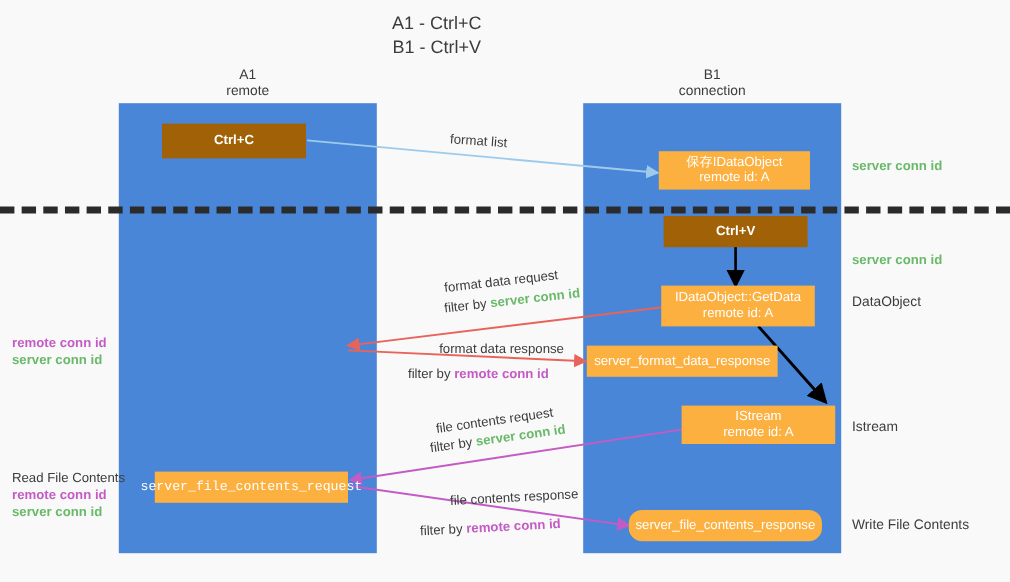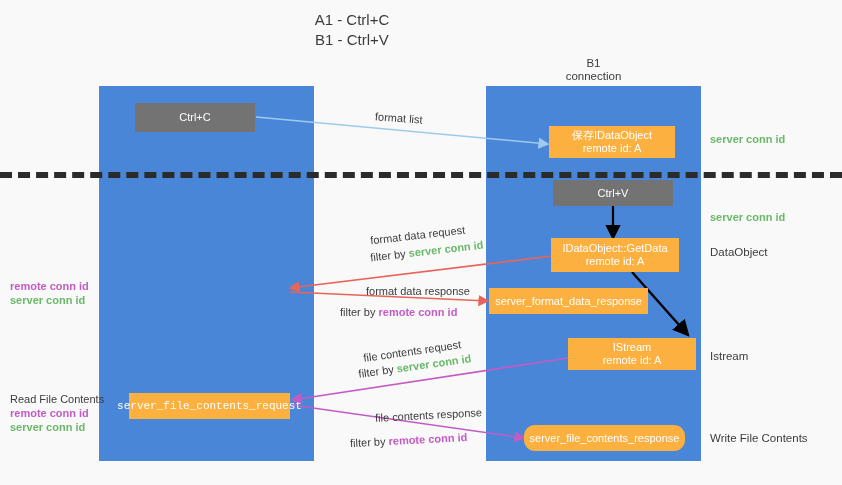--- a/index.html
+++ b/index.html
@@ -18,21 +18,21 @@
   svg.layer {
     position: absolute;
     left: 0;
     top: 0;
     width: 842px;
     height: 485px;
     pointer-events: none;
   }
   .title {
     position: absolute;
-    left: 0;
+    left: 12px;
     top: 10px;
     width: 704px;
     text-align: center;
     font-size: 15px;
     color: #3c3c3c;
     line-height: 20px;
     white-space: pre-line;
   }
   .col {
     position: absolute;
@@ -52,21 +52,21 @@
     display: flex;
     flex-direction: column;
     align-items: center;
     justify-content: center;
     text-align: center;
     color: #ffffff;
     font-size: 11px;
     line-height: 13px;
     white-space: pre-line;
   }
-  .node.green { background: #737373; }
+  .node.green { background: #a16207; font-weight: bold; }
   .node.orange { background: #fbb040; }
   .sidelabel {
     position: absolute;
     font-size: 11.5px;
     color: #3c3c3c;
     line-height: 14px;
   }
   .connlabel {
     position: absolute;
     font-size: 11px;
@@ -103,20 +103,22 @@
 <body>
 
 <div id="canvas">
 
   <div class="title">A1 - Ctrl+C
 B1 - Ctrl+V</div>
 
   <div class="col" style="left:99px; top:86px; width:215px; height:375px;"></div>
   <div class="col" style="left:486px; top:86px; width:215px; height:375px;"></div>
 
+  <div class="colhead" style="left:99px; top:57px; width:215px;">A1
+remote</div>
   <div class="colhead" style="left:486px; top:57px; width:215px;">B1
 connection</div>
 
   <svg class="layer">
     <defs>
       <marker id="ar-blue" markerWidth="7" markerHeight="7" refX="6" refY="3.5" orient="auto">
         <polygon points="0 0, 7 3.5, 0 7" fill="#9ecbeb"></polygon>
       </marker>
       <marker id="ar-red" markerWidth="7" markerHeight="7" refX="6" refY="3.5" orient="auto">
         <polygon points="0 0, 7 3.5, 0 7" fill="#e8645a"></polygon>

